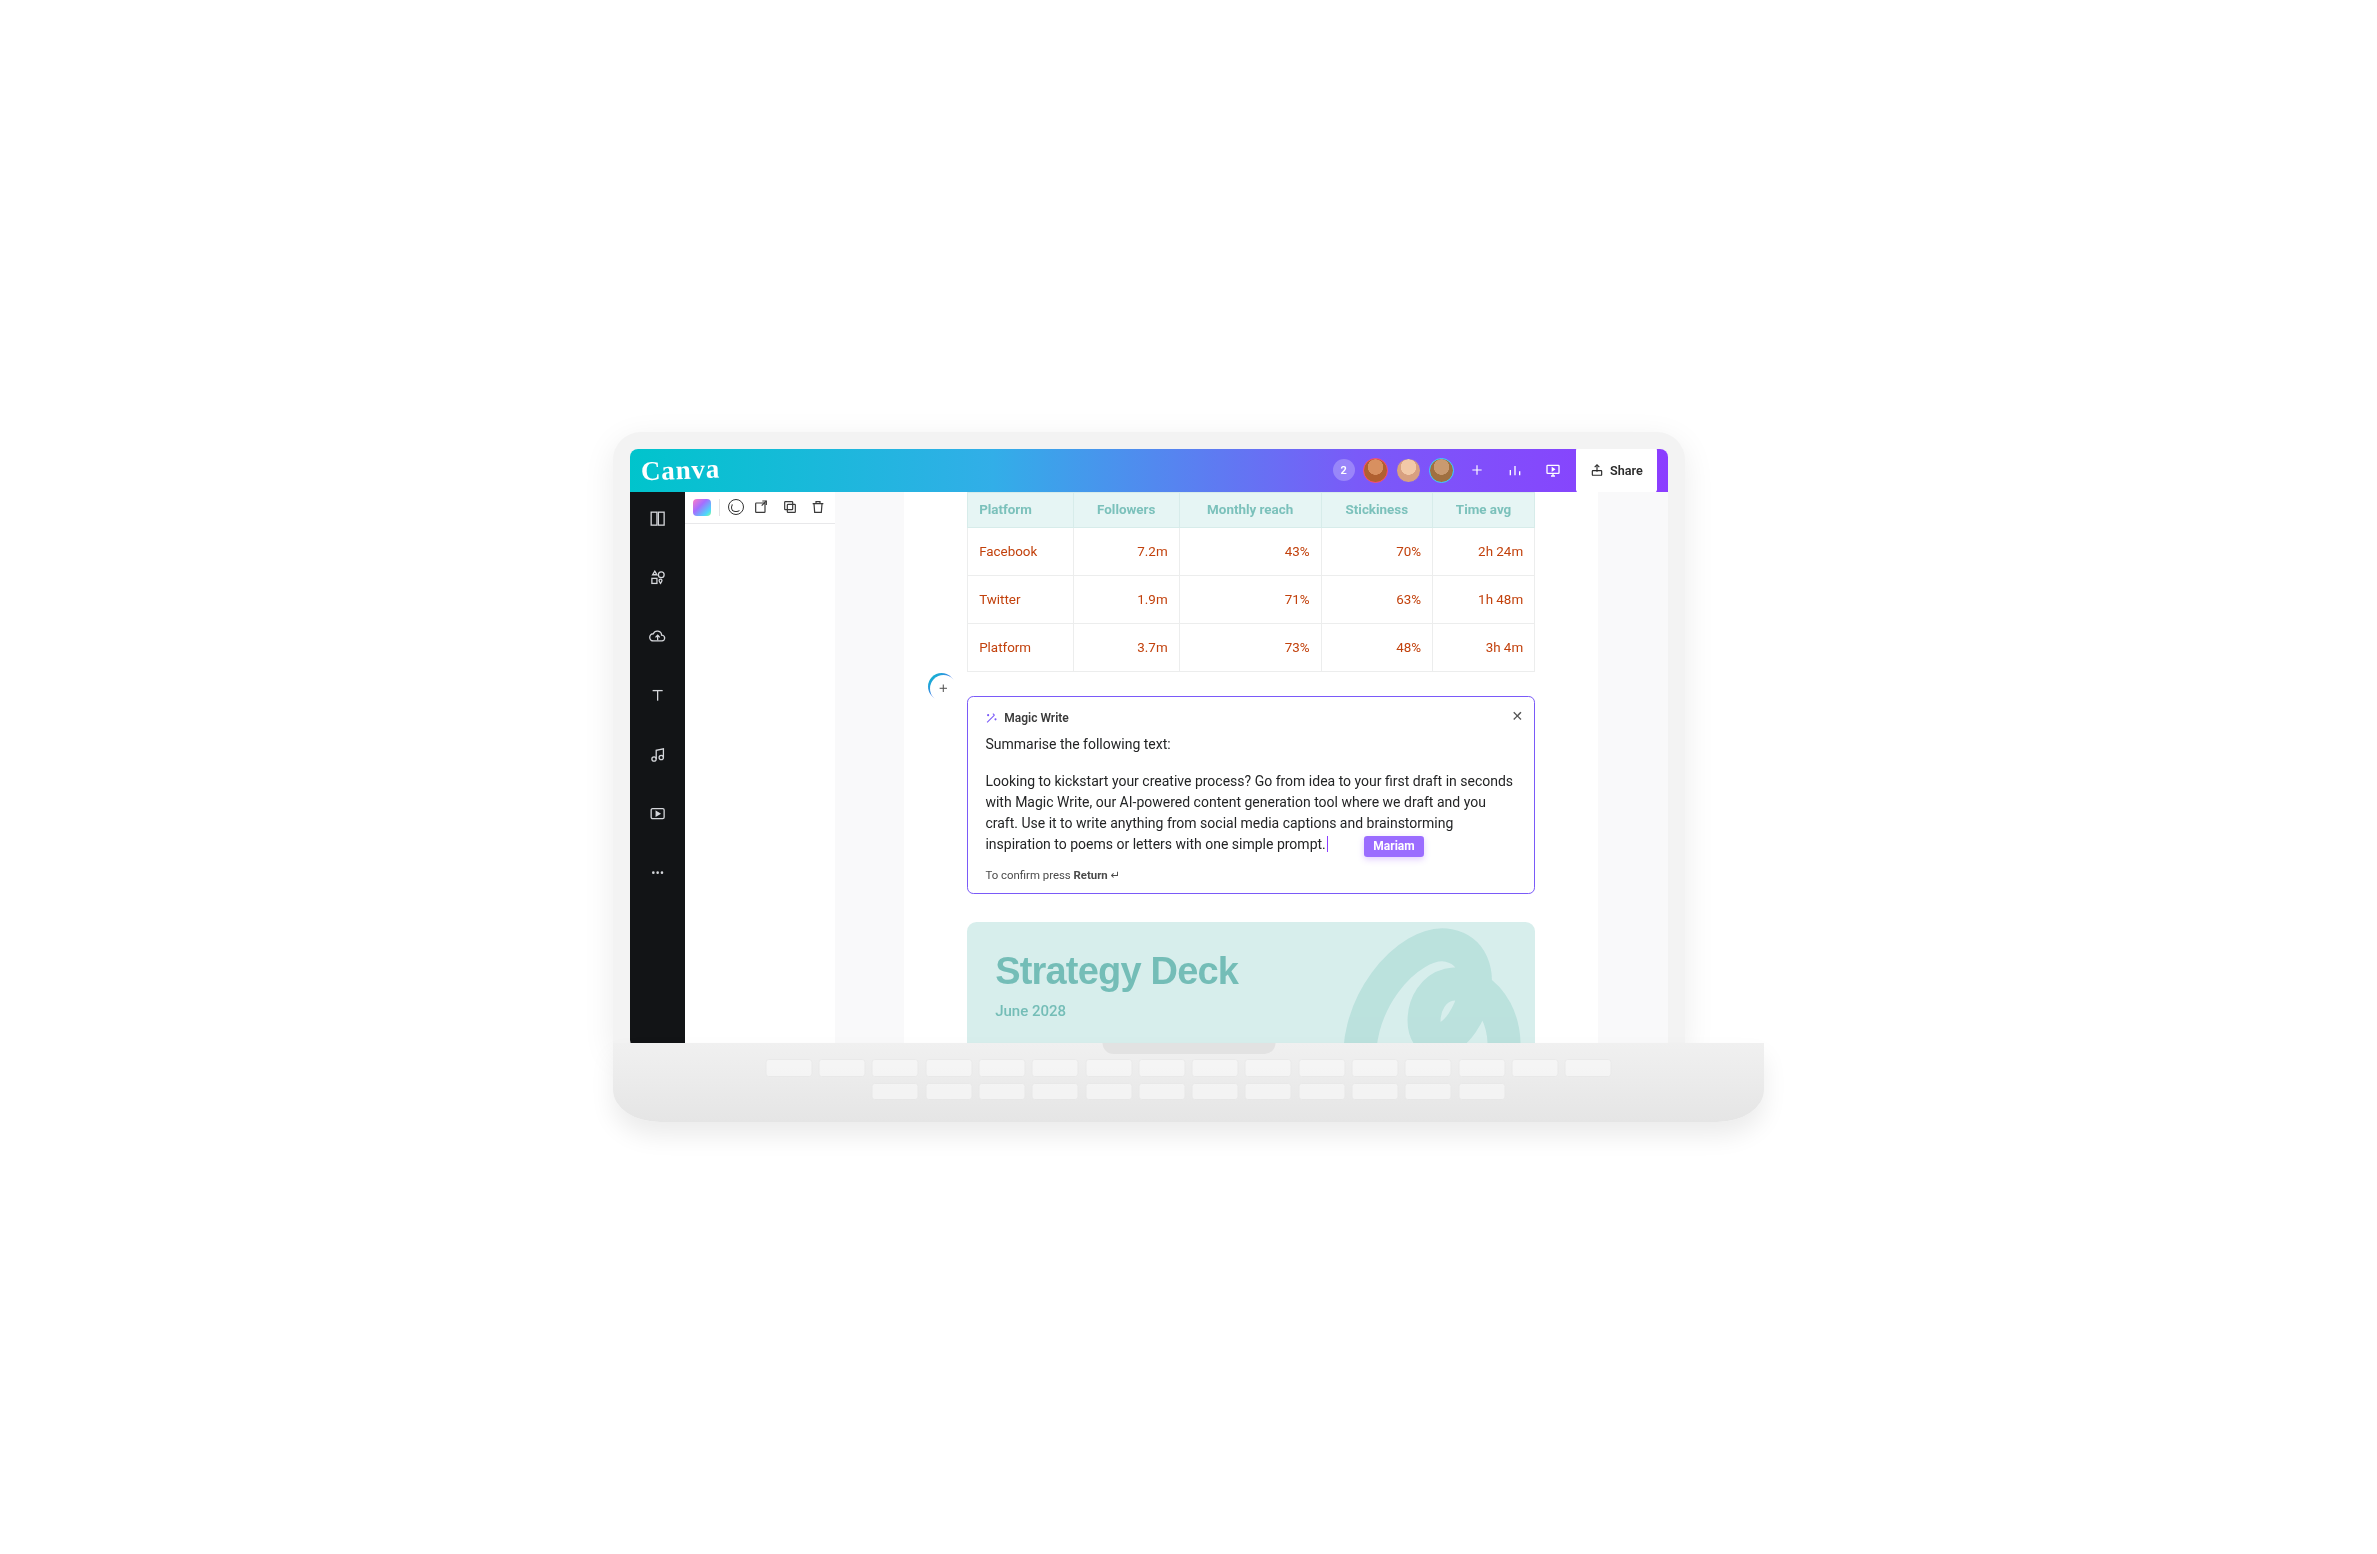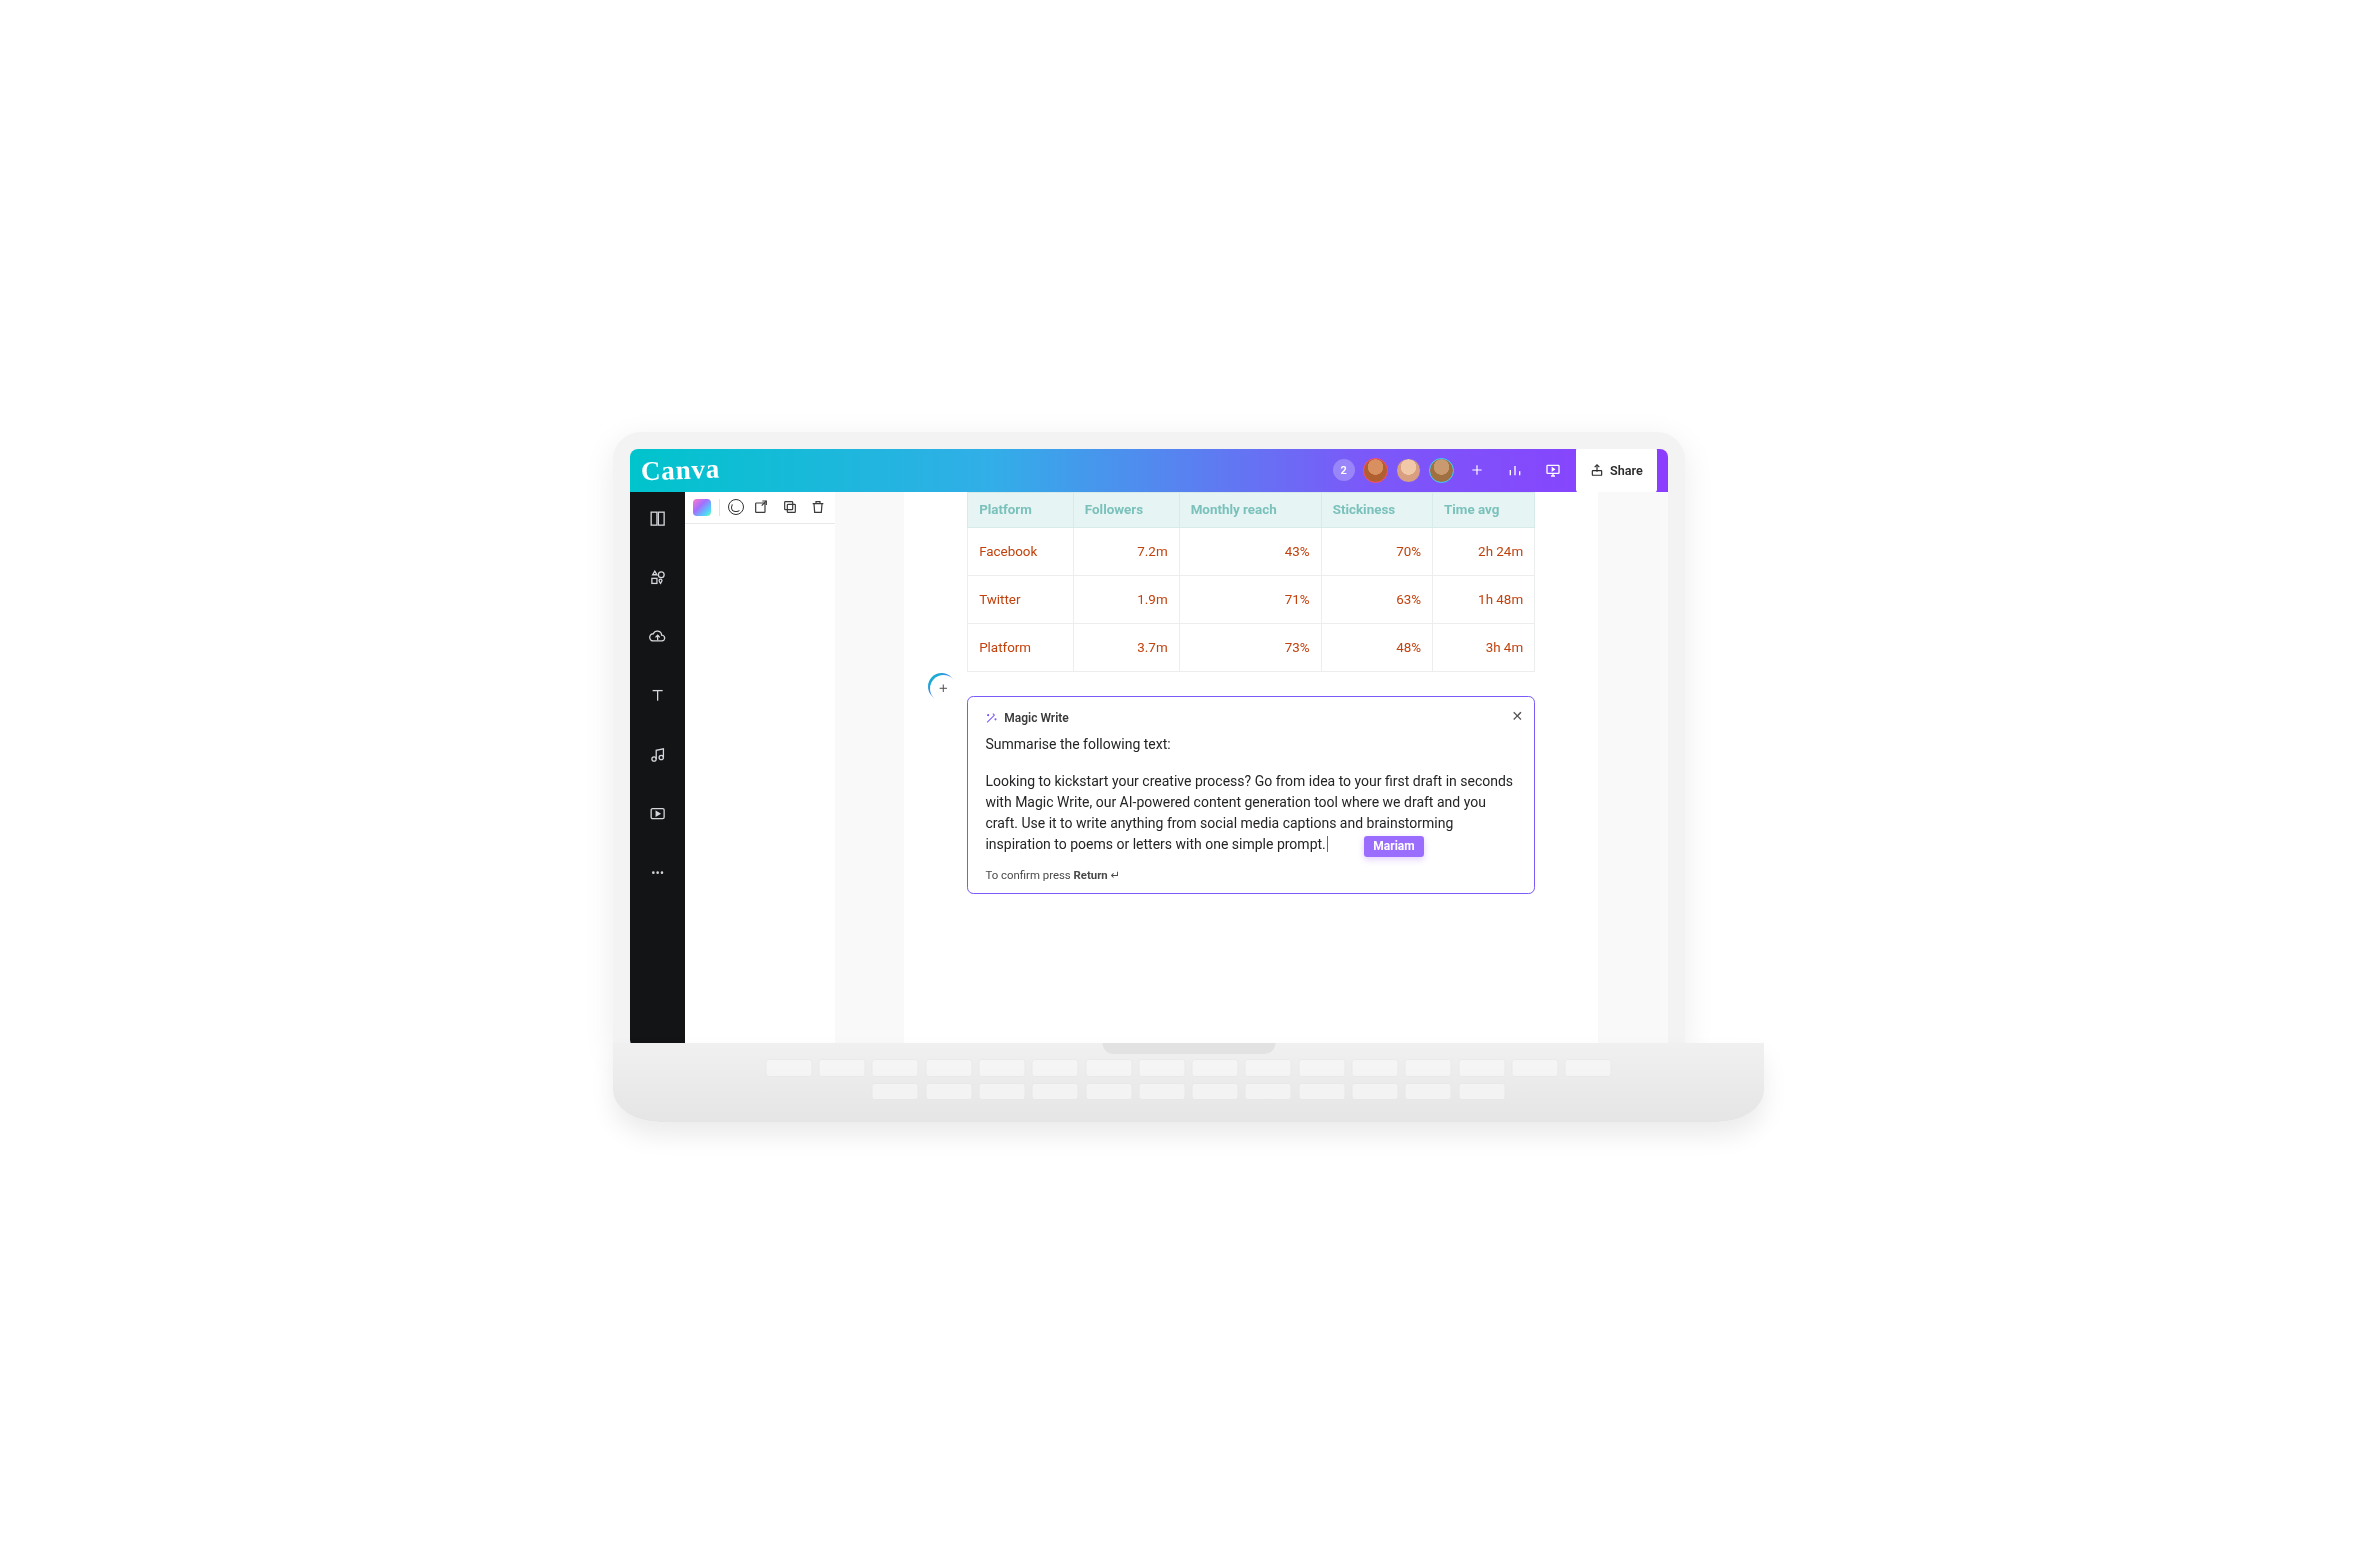--- a/index.html
+++ b/index.html
@@ -182,21 +182,21 @@
     margin-left: 63px;
     border-collapse: collapse;
     font-size: 13.4px;
   }
   table.platform th {
     background: #e6f5f4;
     color: #7bc1bb;
     font-weight: 700;
     padding: 9.5px 11px;
     border: 0.8px solid #d7ecea;
-    text-align: left;
+    text-align: center;
   }
   table.platform th:first-child { text-align: left; }
   table.platform td {
     padding: 16px 11px;
     border: 0.8px solid #eceded;
     text-align: right;
     color: #c2410c;
   }
   table.platform td:first-child { text-align: left; }
   .add-btn-inner {
@@ -469,20 +469,27 @@
               <div class="magic-prompt">Summarise the following text:</div>
               <div class="magic-body">
                 <span>Looking to kickstart your creative process? Go from idea to your first draft in seconds with Magic Write, our AI-powered content generation tool where we draft and you craft. Use it to write anything from social media captions and brainstorming inspiration to poems or letters with one simple prompt.</span><span class="cursor-caret"></span>
               </div>
               <div class="user-tag">Mariam</div>
               <div class="confirm-row">
                 <span>To confirm press </span><b>Return</b> <span>↵</span>
               </div>
             </div>
 
+            <div class="deck-card">
+              <svg class="brush" viewBox="0 0 300 220">
+                <path d="M60 210 C 40 120, 120 30, 170 40 C 230 52, 200 150, 160 160 C 130 168, 130 100, 170 90 C 220 78, 260 150, 230 210" fill="none" stroke="#b8e0dc" stroke-width="42" stroke-linecap="round"></path>
+              </svg>
+              <div class="deck-title">Strategy Deck</div>
+              <div class="deck-sub">June 2028</div>
+            </div>
 
           </div>
         </div>
 
       </div>
     </div>
 
   </div>
 </div>
 <div class="laptop-base">

